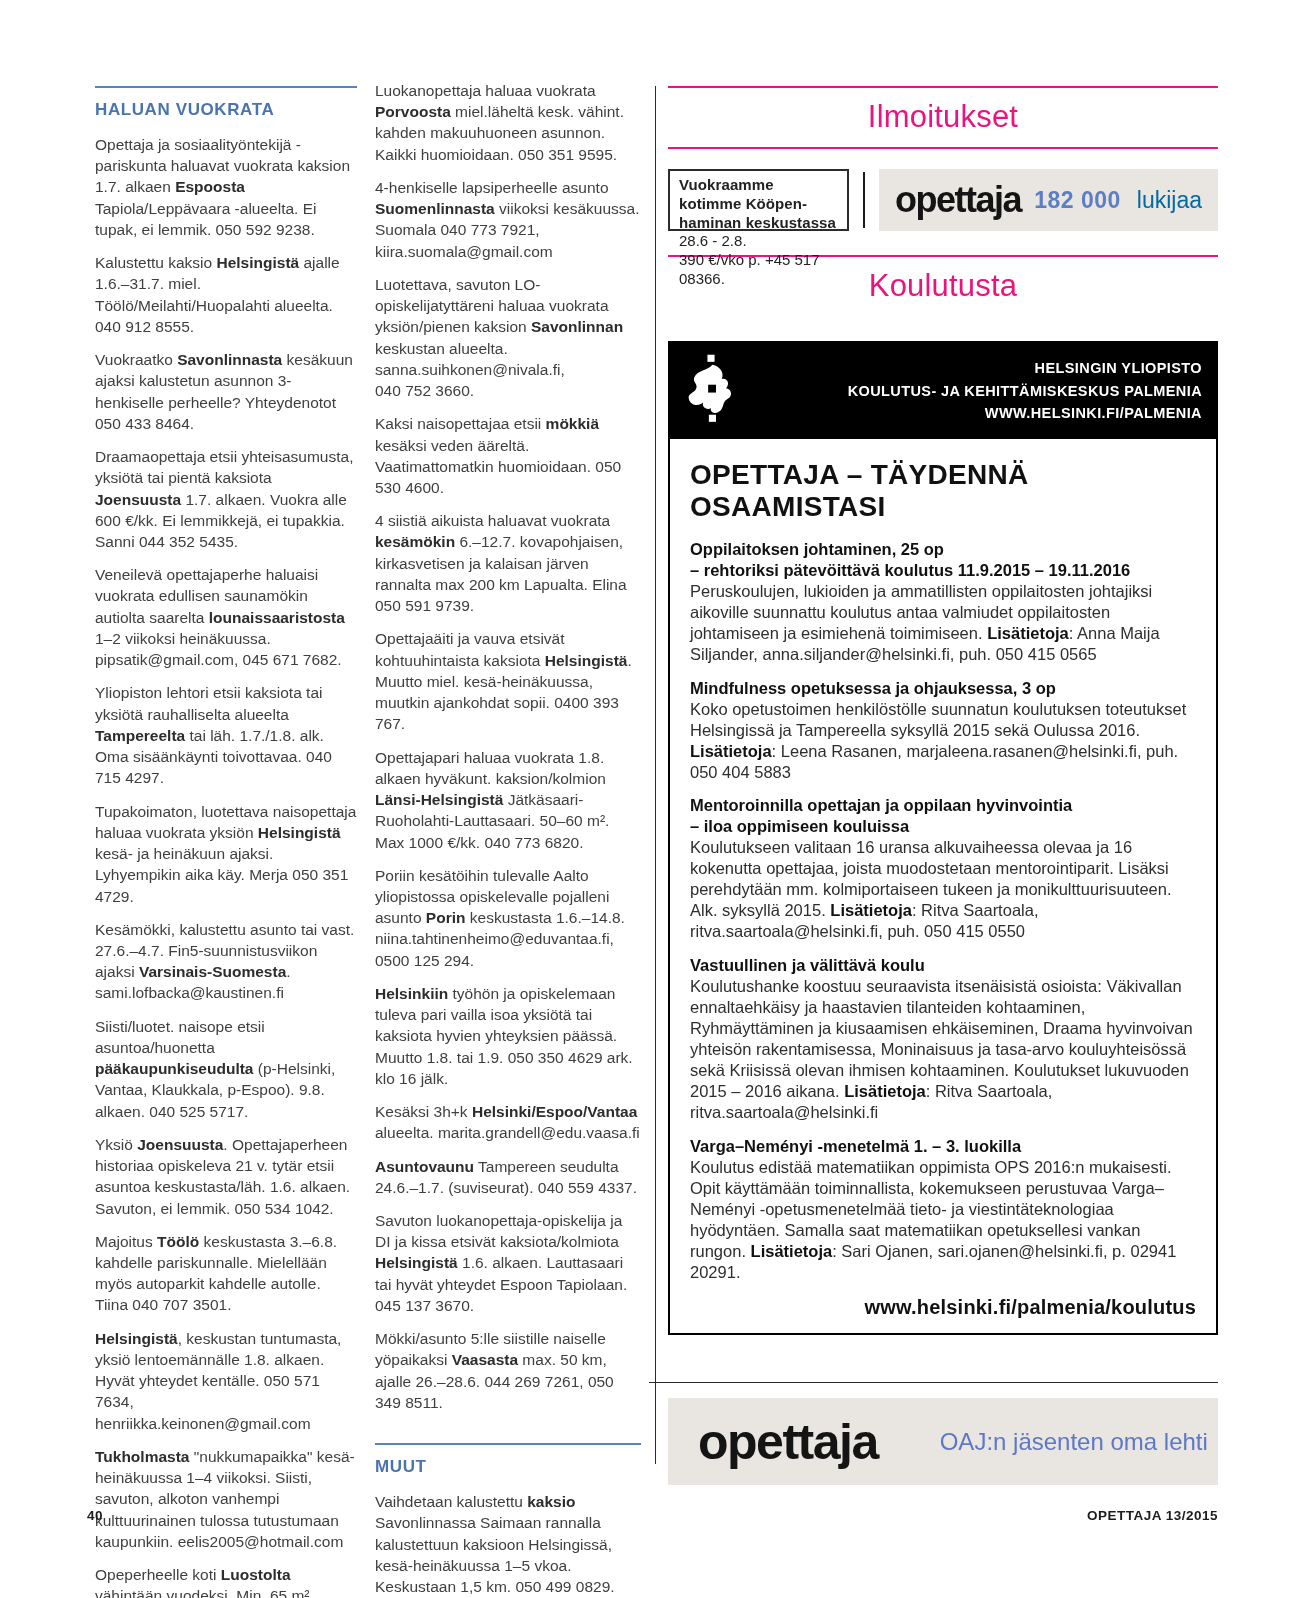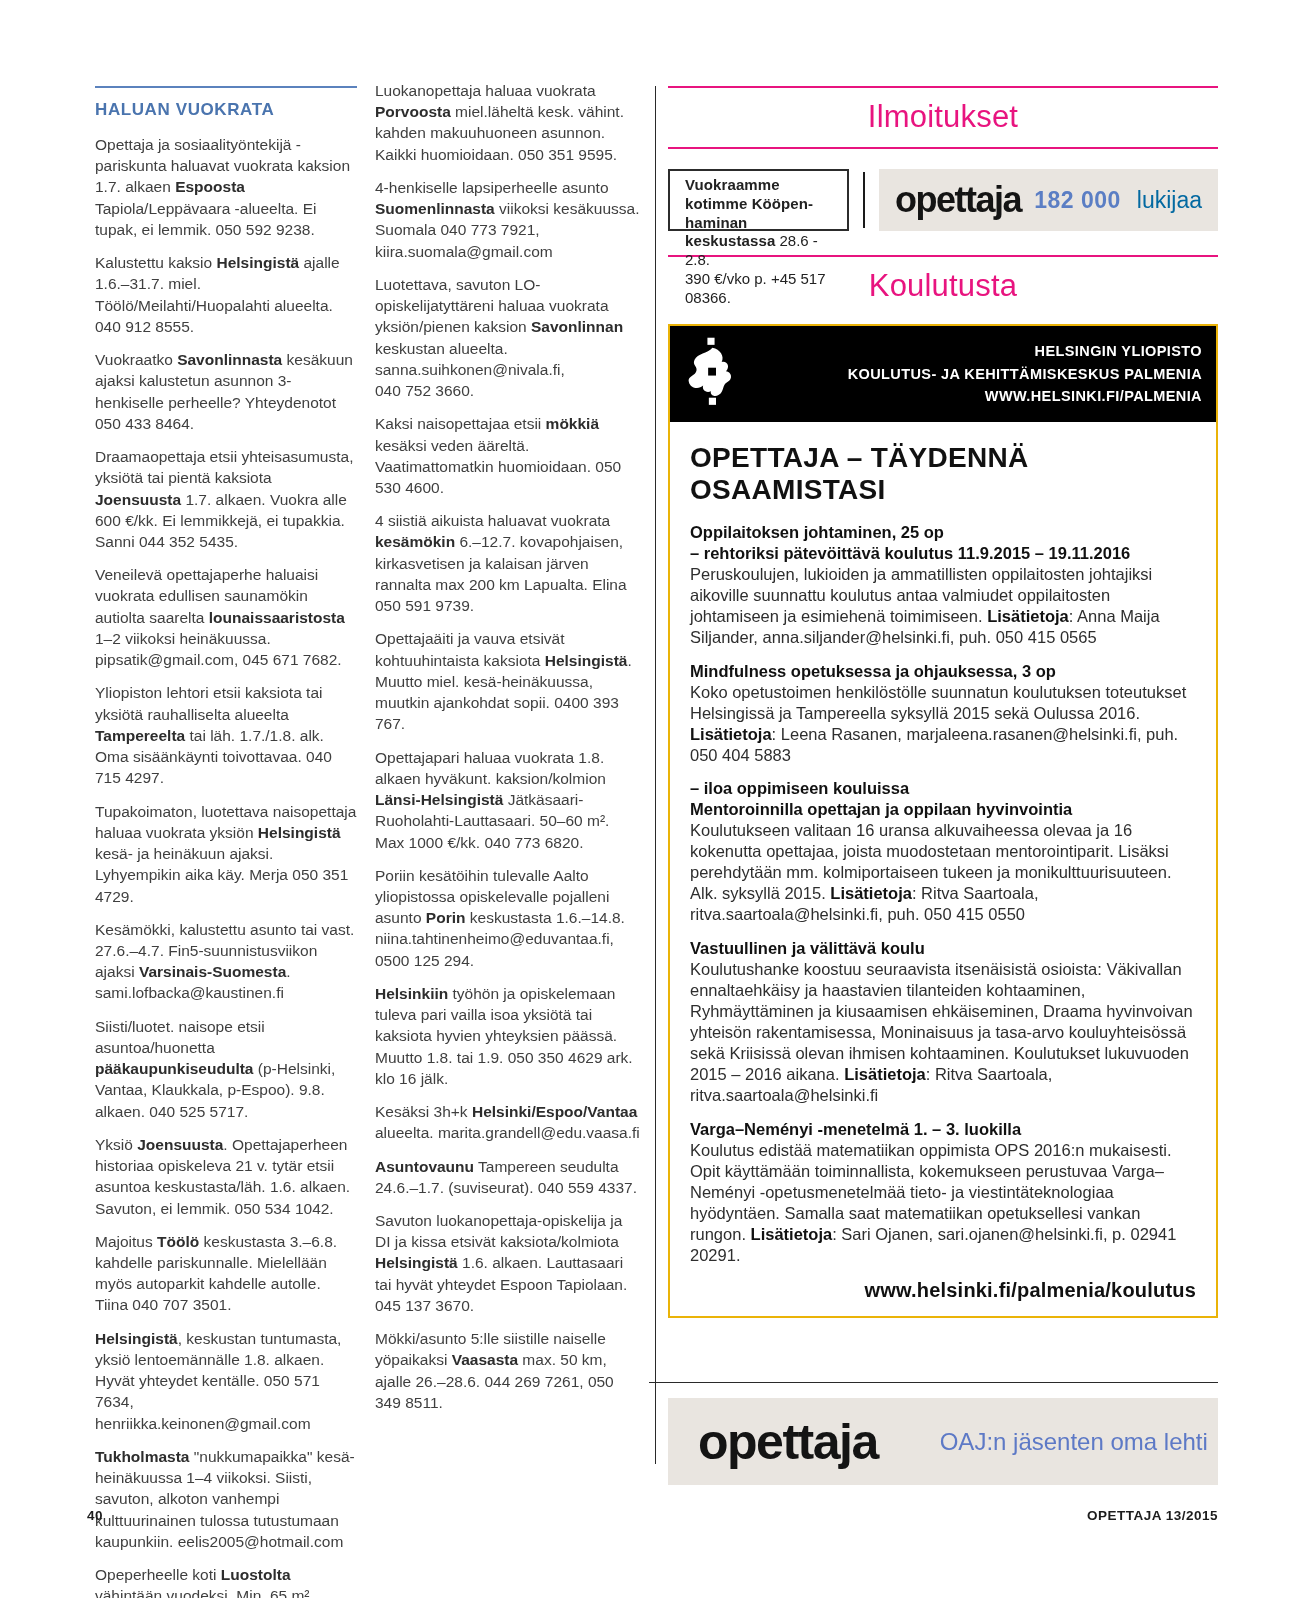--- a/index.html
+++ b/index.html
@@ -17,32 +17,32 @@
   .ad b{color:#2d2d2d;}
   .muut-block{margin-top:30px;}
   
   .vrule{position:absolute; left:655px; top:86px; width:1px; height:1378px; background:#2a2a2a;}
   .hrule-bottom{position:absolute; left:649px; top:1382px; width:569px; height:1px; background:#2a2a2a;}
   .right-sec{position:absolute; left:668px; top:86px; width:550px;}
   .pink-rule{height:2px; background:#e8147f;}
   .pink-head{color:#e8147f; font-size:31px; font-weight:400; text-align:center; margin:11px 0 12px 0; letter-spacing:.2px;}
   .ilmo-row{display:flex; align-items:stretch; margin:20px 0 24px 0; height:62px;}
   .boxed-ad{
-    width:268px; border:2px solid #2c2c2c; padding:5px 15px; box-sizing:border-box;
+    width:268px; border:2px solid #2c2c2c; padding:5px 9px; box-sizing:border-box;
     font-size:15px; line-height:1.25; color:#222;
   }
   .boxed-ad b{letter-spacing:.1px;}
   .box-divider{width:3px; background:#1a1a1a; margin:0 14px; align-self:center; height:56px;}
   .readership{flex:1; background:#e9e5e0; display:flex; align-items:center; padding:0 16px; white-space:nowrap;}
   .wordmark{font-weight:700; color:#141414; letter-spacing:-1.5px;}
   .readership .wordmark{font-size:36px;}
   .readership .count{color:#5b7ec4; font-weight:700; font-size:23px; margin-left:13px; letter-spacing:.5px;}
   .readership .label{color:#0369a1; font-size:23px; margin-left:16px; font-weight:400;}
   
-  .palmenia{border:2px solid #eab308; margin-top:20px;}
+  .palmenia{border:2px solid #000000; margin-top:37px;}
   .black-banner{background:#000; color:#fff; display:flex; align-items:center; padding:10px 14px 10px 16px; height:76px;}
   .flame{flex:0 0 auto; margin-right:14px;}
   .banner-text{flex:1; text-align:right; font-weight:700; font-size:14.5px; line-height:1.55; letter-spacing:.4px;}
   .palmenia-body{padding:16px 20px 14px 20px; color:#2e2e2e;}
   .ad-title{font-size:28px; font-weight:700; letter-spacing:.3px; margin:4px 0 16px 0; color:#111;}
   .course{margin:0 0 13px 0; font-size:16.5px; line-height:1.27;}
   .course-title{font-weight:700; color:#111;}
   .course-body b{color:#111;}
   .palmenia-url{font-weight:700; font-size:20px; text-align:right; color:#111; margin-top:14px; letter-spacing:.2px;}
   
@@ -91,20 +91,27 @@
         <p class="ad">4 siistiä aikuista haluavat vuokrata <b>kesämökin</b> 6.–12.7. kovapohjaisen, kirkasvetisen ja kalaisan järven rannalta max 200 km Lapualta. Elina 050 591 9739.</p>
         <p class="ad">Opettajaäiti ja vauva etsivät kohtuuhintaista kaksiota <b>Helsingistä</b>. Muutto miel. kesä-heinäkuussa, muutkin ajankohdat sopii. 0400 393 767.</p>
         <p class="ad">Opettajapari haluaa vuokrata 1.8. alkaen hyväkunt. kaksion/kolmion <b>Länsi-Helsingistä</b> Jätkäsaari-Ruoholahti-Lauttasaari. 50–60 m². Max 1000 €/kk. 040 773 6820.</p>
         <p class="ad">Poriin kesätöihin tulevalle Aalto yliopistossa opiskelevalle pojalleni asunto <b>Porin</b> keskustasta 1.6.–14.8. niina.tahtinenheimo@eduvantaa.fi,<br>0500 125 294.</p>
         <p class="ad"><b>Helsinkiin</b> työhön ja opiskelemaan tuleva pari vailla isoa yksiötä tai kaksiota hyvien yhteyksien päässä. Muutto 1.8. tai 1.9. 050 350 4629 ark. klo 16 jälk.</p>
         <p class="ad">Kesäksi 3h+k <b>Helsinki/Espoo/Vantaa</b> alueelta. marita.grandell@edu.vaasa.fi</p>
         <p class="ad"><b>Asuntovaunu</b> Tampereen seudulta 24.6.–1.7. (suviseurat). 040 559 4337.</p>
         <p class="ad">Savuton luokanopettaja-opiskelija ja DI ja kissa etsivät kaksiota/kolmiota <b>Helsingistä</b> 1.6. alkaen. Lauttasaari tai hyvät yhteydet Espoon Tapiolaan.<br>045 137 3670.</p>
         <p class="ad">Mökki/asunto 5:lle siistille naiselle yöpaikaksi <b>Vaasasta</b> max. 50 km, ajalle 26.–28.6. 044 269 7261, 050 349 8511.</p>
       </div>
+    <div class="muut-block">
+      <div class="sec-rule"></div>
+      <div class="sec-head">MUUT</div>
+      <div>
+          <p class="ad">Vaihdetaan kalustettu <b>kaksio</b> Savonlinnassa Saimaan rannalla kalustettuun kaksioon Helsingissä, kesä-heinäkuussa 1–5 vkoa. Keskustaan 1,5 km. 050 499 0829.</p>
+        </div>
+    </div>
   </div>
 
   <div class="vrule"></div>
   <div class="hrule-bottom"></div>
 
   <div class="right-sec">
     <div class="pink-rule"></div>
     <div class="pink-head">Ilmoitukset</div>
     <div class="pink-rule"></div>
 
@@ -148,22 +155,22 @@
             <div class="course">
               <div class="course-title"><b>Oppilaitoksen johtaminen, 25 op</b></div>
               <div class="course-title"><b>– rehtoriksi pätevöittävä koulutus</b> 11.9.2015 – 19.11.2016</div>
               <div class="course-body">Peruskoulujen, lukioiden ja ammatillisten oppilaitosten johtajiksi aikoville suunnattu koulutus antaa valmiudet oppilaitosten johtamiseen ja esimiehenä toimimiseen. <b>Lisätietoja</b>: Anna Maija Siljander, anna.siljander@helsinki.fi, puh. 050 415 0565</div>
             </div>
             <div class="course">
               <div class="course-title"><b>Mindfulness opetuksessa ja ohjauksessa, 3 op</b></div>
               <div class="course-body">Koko opetustoimen henkilöstölle suunnatun koulutuksen toteutukset Helsingissä ja Tampereella syksyllä 2015 sekä Oulussa 2016. <b>Lisätietoja</b>: Leena Rasanen, marjaleena.rasanen@helsinki.fi, puh. 050 404 5883</div>
             </div>
             <div class="course">
+              <div class="course-title"><b>Mentoroinnilla opettajan ja oppilaan  hyvinvointia</b></div>
               <div class="course-title"><b>– iloa oppimiseen kouluissa</b></div>
-              <div class="course-title"><b>Mentoroinnilla opettajan ja oppilaan  hyvinvointia</b></div>
               <div class="course-body">Koulutukseen valitaan 16 uransa alkuvaiheessa olevaa ja 16 kokenutta opettajaa, joista muodostetaan mentorointiparit. Lisäksi perehdytään mm. kolmiportaiseen tukeen ja monikulttuurisuuteen. Alk. syksyllä 2015. <b>Lisätietoja</b>: Ritva Saartoala, ritva.saartoala@helsinki.fi, puh. 050 415 0550</div>
             </div>
             <div class="course">
               <div class="course-title"><b>Vastuullinen ja välittävä koulu</b></div>
               <div class="course-body">Koulutushanke koostuu seuraavista itsenäisistä osioista: Väkivallan ennaltaehkäisy ja haastavien tilanteiden kohtaaminen, Ryhmäyttäminen ja kiusaamisen ehkäiseminen, Draama hyvinvoivan yhteisön rakentamisessa, Moninaisuus ja tasa-arvo kouluyhteisössä sekä Kriisissä olevan ihmisen kohtaaminen. Koulutukset lukuvuoden 2015 – 2016 aikana. <b>Lisätietoja</b>: Ritva Saartoala, ritva.saartoala@helsinki.fi</div>
             </div>
             <div class="course">
               <div class="course-title"><b>Varga–Neményi -menetelmä 1. – 3. luokilla</b></div>
               <div class="course-body">Koulutus edistää matematiikan oppimista OPS 2016:n mukaisesti. Opit käyttämään toiminnallista, kokemukseen perustuvaa Varga–Neményi -opetusmenetelmää tieto- ja viestintäteknologiaa hyödyntäen. Samalla saat matematiikan opetuksellesi vankan rungon. <b>Lisätietoja</b>: Sari Ojanen, sari.ojanen@helsinki.fi, p. 02941 20291.</div>
             </div>

